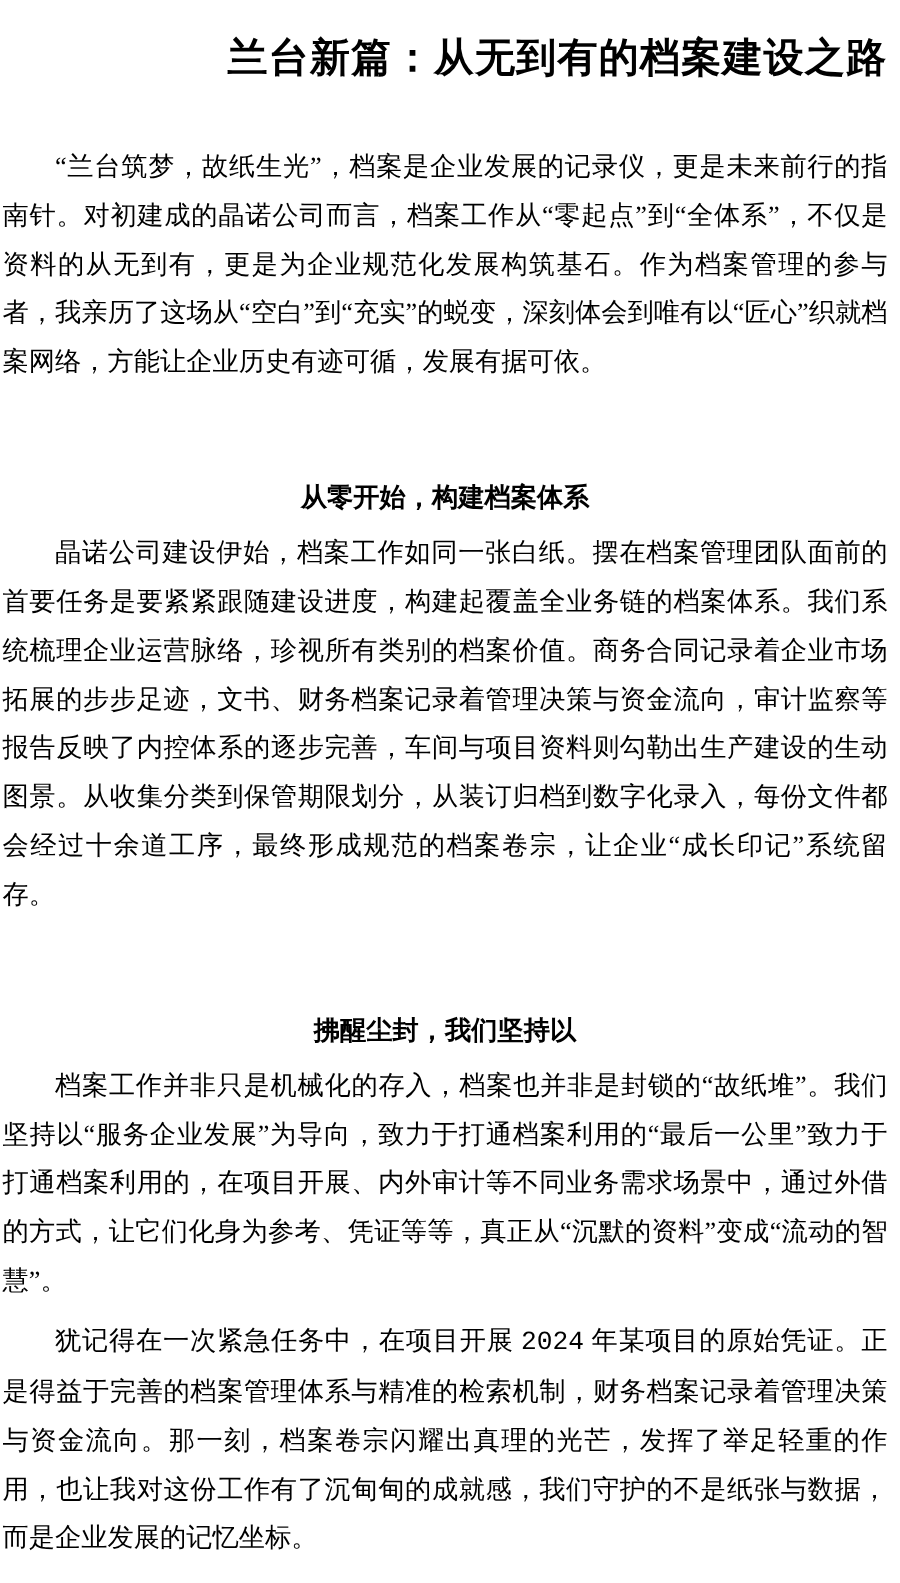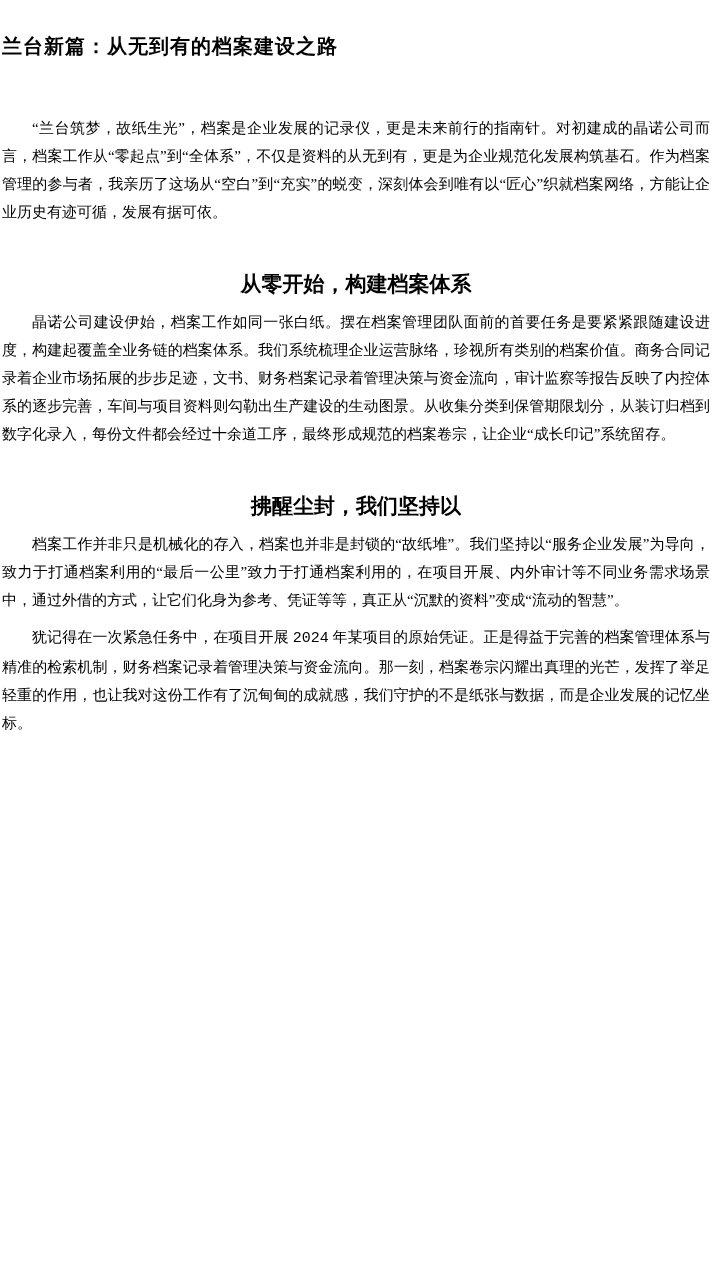--- a/index.html
+++ b/index.html
@@ -14,37 +14,37 @@
     box-sizing: border-box;
     padding: 30px 10px 40px 2px;
     background: #ffffff;
     color: #000000;
     font-family: "Liberation Serif", "DejaVu Serif", serif;
     overflow: hidden;
   }
   .doc-title {
     font-family: "Liberation Sans", "DejaVu Sans", sans-serif;
     font-weight: bold;
-    font-size: 20px;
+    font-size: 32px;
     line-height: 28px;
-    text-align: left;
+    text-align: right;
     letter-spacing: 1px;
     margin: 2px 0 54px 0;
   }
   .section-heading {
     font-family: "Liberation Sans", "DejaVu Sans", sans-serif;
     font-weight: bold;
     font-size: 21px;
     line-height: 39px;
     text-align: center;
-    margin: 38px 0 5px 0;
+    margin: 70px 0 5px 0;
   }
   .body-para {
-    font-size: 15px;
-    line-height: 28px;
+    font-size: 21px;
+    line-height: 39px;
     text-align: justify;
     text-indent: 2em;
     margin: 0 0 9px 0;
   }
   .latin-number {
     font-family: Liberation Mono, monospace;
   }
 </style>
 </head>
 <body>

